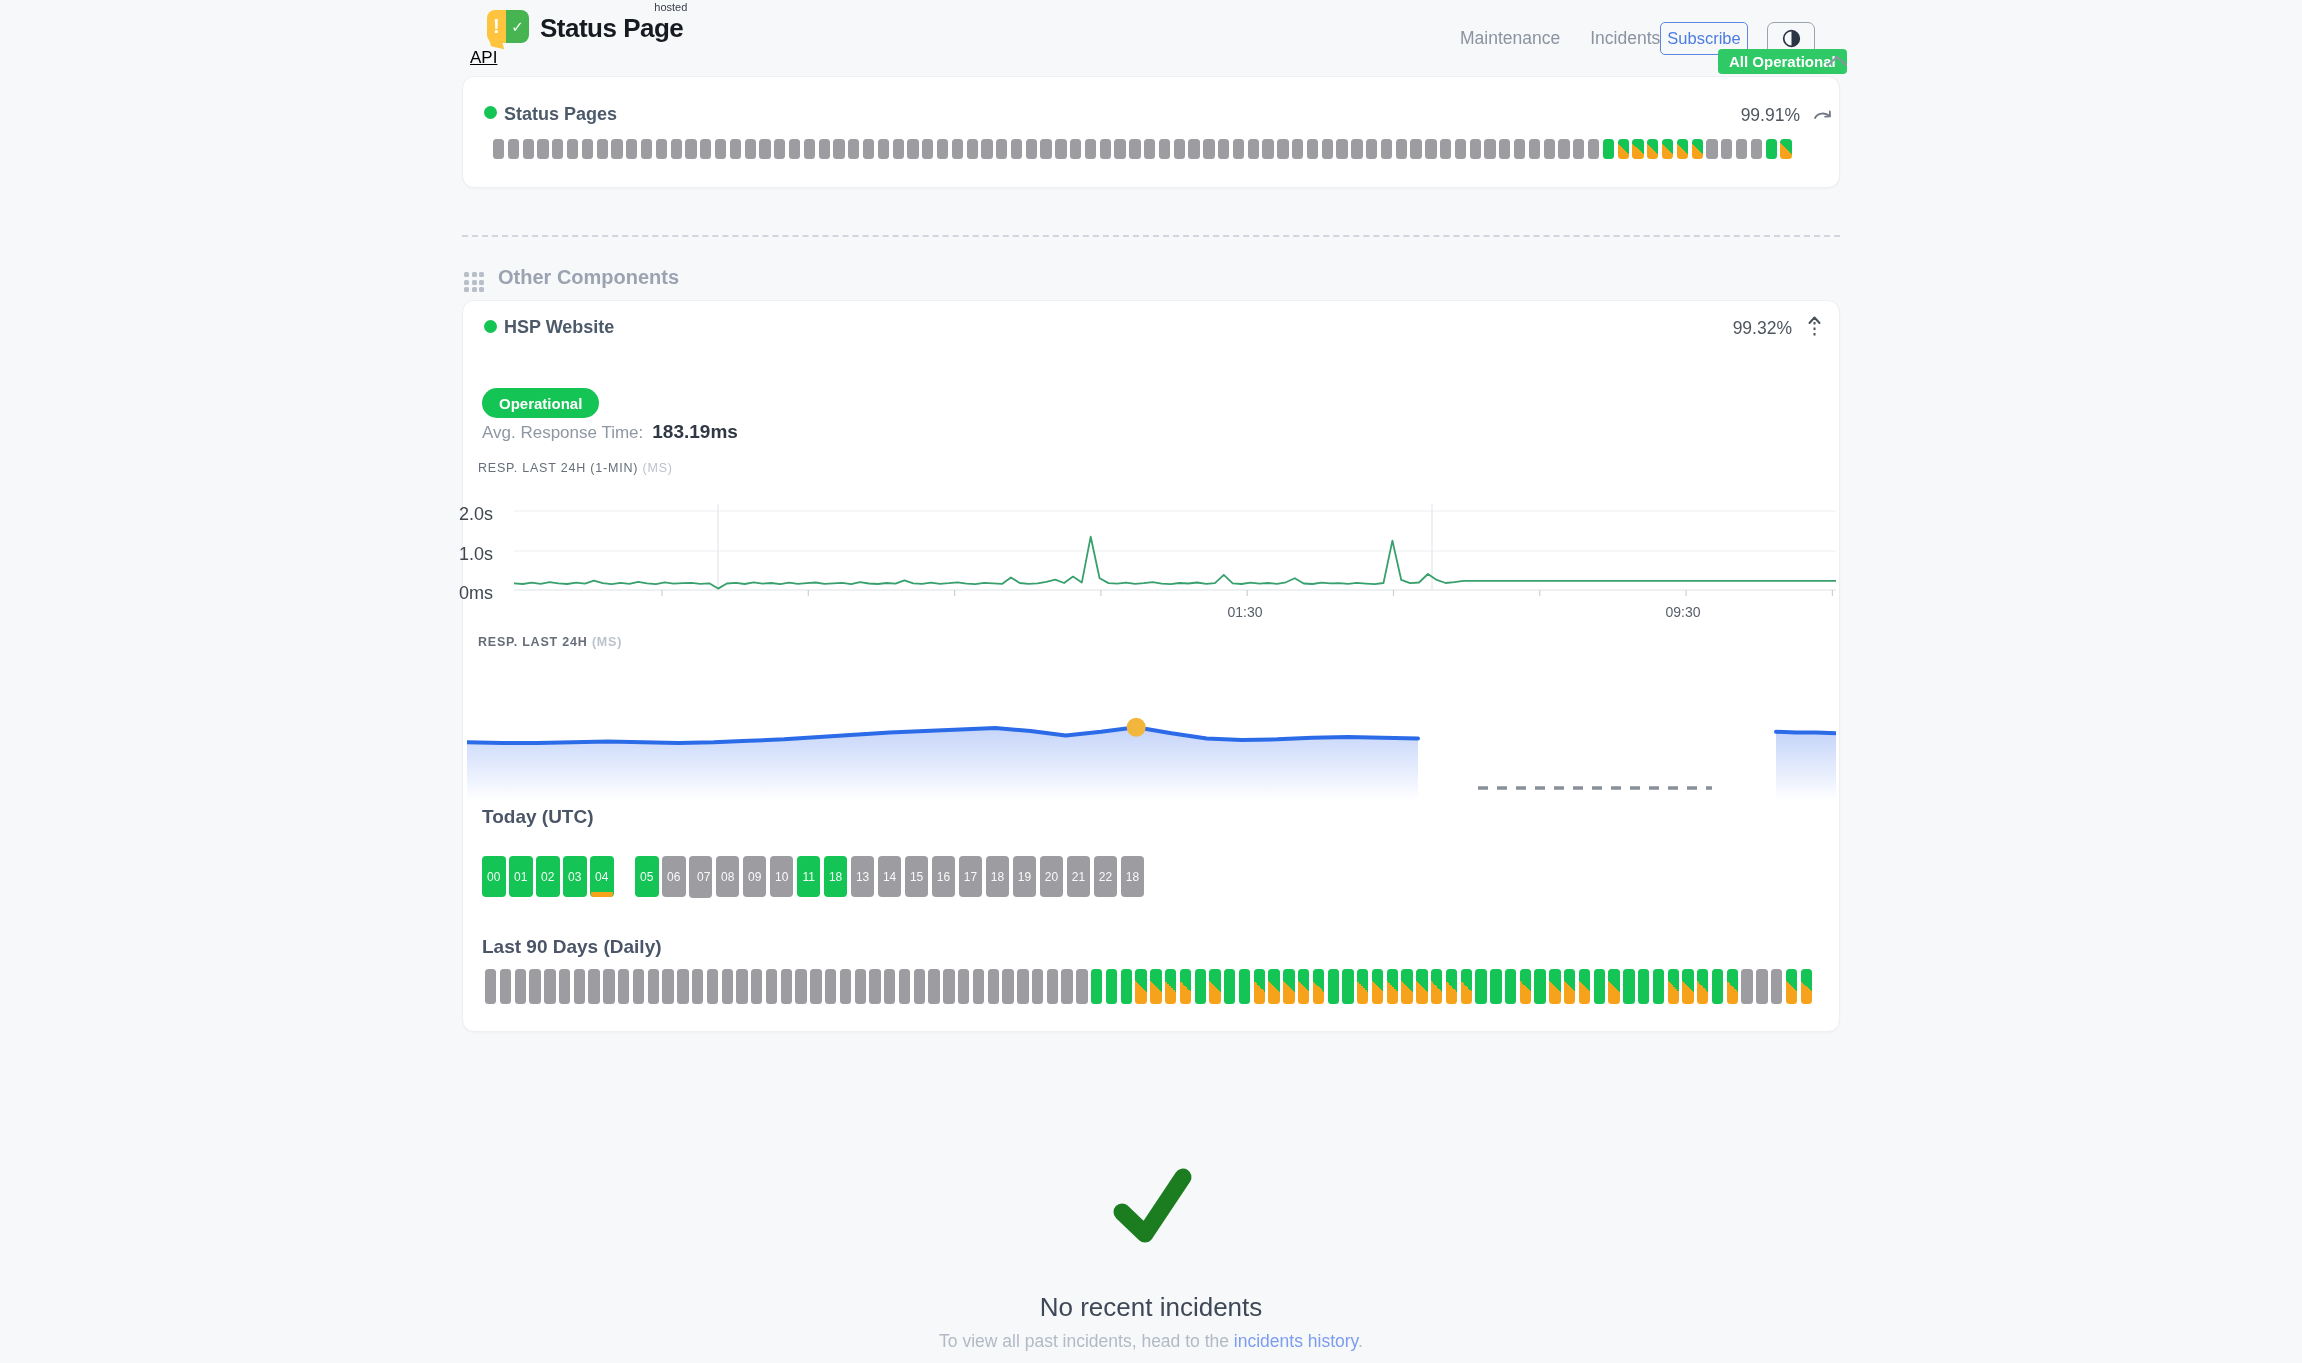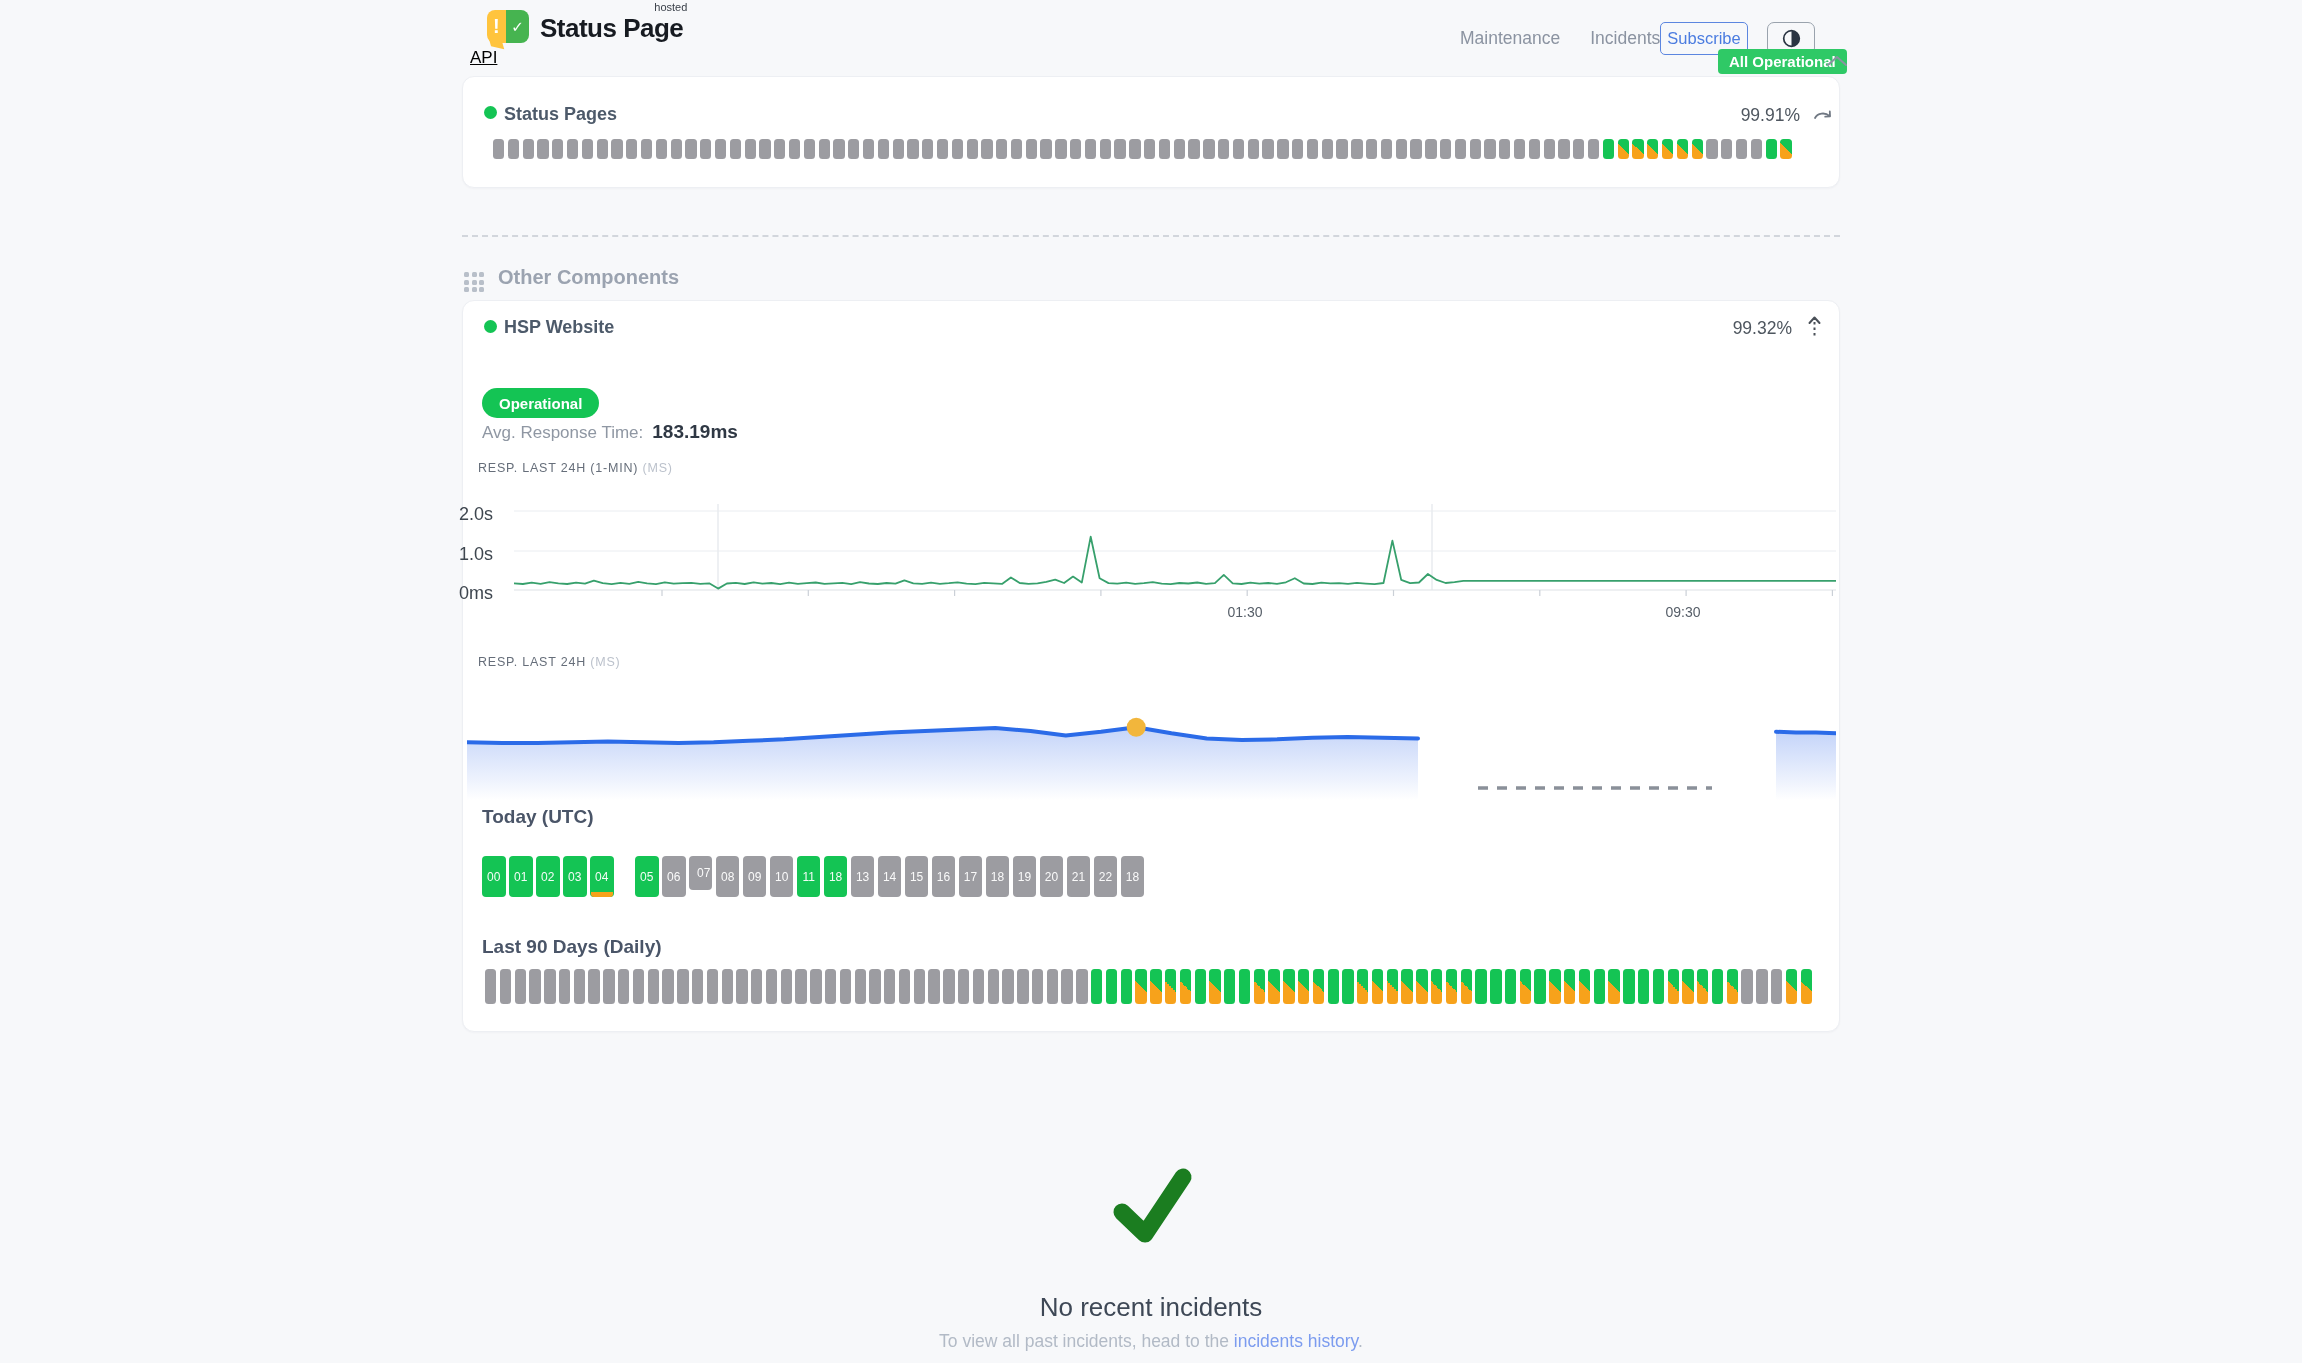--- a/index.html
+++ b/index.html
@@ -273,21 +273,21 @@
       <line x1="733.2" y1="92" x2="733.2" y2="98" stroke="#CBD0D7" stroke-width="1.2"></line>
       <line x1="879.5" y1="92" x2="879.5" y2="98" stroke="#CBD0D7" stroke-width="1.2"></line>
       <line x1="1025.8000000000002" y1="92" x2="1025.8000000000002" y2="98" stroke="#CBD0D7" stroke-width="1.2"></line>
       <line x1="1172.1000000000001" y1="92" x2="1172.1000000000001" y2="98" stroke="#CBD0D7" stroke-width="1.2"></line>
       <line x1="1318.4" y1="92" x2="1318.4" y2="98" stroke="#CBD0D7" stroke-width="1.2"></line>
       <polyline points="0.0,85.4 8.9,86.0 17.7,84.7 26.6,85.8 35.5,84.2 44.4,85.3 53.2,86.0 62.1,84.6 71.0,85.6 79.9,82.7 88.7,85.2 97.6,86.1 106.5,84.8 115.3,85.8 124.2,83.9 133.1,85.4 142.0,86.2 150.8,84.4 159.7,85.7 168.6,85.1 177.4,84.8 186.3,85.9 195.2,85.3 204.1,90.6 212.9,85.5 221.8,84.9 230.7,86.0 239.6,84.3 248.4,85.6 257.3,85.0 266.2,86.1 275.0,84.7 283.9,85.8 292.8,85.2 301.7,84.5 310.5,85.9 319.4,85.4 328.3,84.8 337.2,86.2 346.0,84.1 354.9,85.5 363.8,86.0 372.6,85.0 381.5,85.7 390.4,82.4 399.3,85.3 408.1,85.9 417.0,84.7 425.9,85.8 434.8,85.2 443.6,84.3 452.5,85.7 461.4,86.2 470.2,84.8 479.1,85.4 488.0,85.9 496.9,79.4 505.7,85.0 514.6,85.8 523.5,85.3 532.3,83.9 541.2,81.7 550.1,85.0 559.0,78.6 567.8,84.6 576.7,38.7 585.6,80.3 594.5,85.1 603.3,85.6 612.2,84.7 621.1,85.8 629.9,85.2 638.8,84.2 647.7,85.6 656.6,86.2 665.4,85.0 674.3,85.5 683.2,84.5 692.1,85.9 700.9,85.2 709.8,76.9 718.7,85.4 727.5,86.0 736.4,84.7 745.3,85.6 754.2,85.0 763.0,85.8 771.9,84.3 780.8,80.2 789.7,85.5 798.5,86.0 807.4,84.6 816.3,85.3 825.1,85.1 834.0,85.8 842.9,84.8 851.8,85.6 860.6,86.2 869.5,85.0 878.4,42.6 887.2,81.8 896.1,85.1 905.0,84.5 913.9,76.0 922.7,81.9 931.6,85.0 940.5,84.1 949.4,82.9 958.2,82.9 967.1,82.9 976.0,82.9 984.8,82.9 993.7,82.9 1002.6,82.9 1011.5,82.9 1020.3,82.9 1029.2,82.9 1038.1,82.9 1047.0,82.9 1055.8,82.9 1064.7,82.9 1073.6,82.9 1082.4,82.9 1091.3,82.9 1100.2,82.9 1109.1,82.9 1117.9,82.9 1126.8,82.9 1135.7,82.9 1144.6,82.9 1153.4,82.9 1162.3,82.9 1171.2,82.9 1180.0,82.9 1188.9,82.9 1197.8,82.9 1206.7,82.9 1215.5,82.9 1224.4,82.9 1233.3,82.9 1242.1,82.9 1251.0,82.9 1259.9,82.9 1268.8,82.9 1277.6,82.9 1286.5,82.9 1295.4,82.9 1304.3,82.9 1313.1,82.9 1322.0,82.9" fill="none" stroke="#37A06C" stroke-width="1.8" stroke-linejoin="round" stroke-linecap="round"></polyline>
     </svg>
   <div class="abs xlab" style="left:1215px;top:604px;">01:30</div>
   <div class="abs xlab" style="left:1653px;top:604px;">09:30</div>
 
-  <div class="abs resp-label" style="left:478px;top:655px;">
+  <div class="abs resp-label" style="left:478px;top:635px;font-weight:bold;">
     <span>RESP. LAST 24H</span> <span class="unit">(MS)</span>
   </div>
   <svg class="abs" id="chartOv" style="left:467px;top:688px;" width="1369" height="114" viewBox="0 0 1369 114">
     <defs>
       <linearGradient id="bluegrad" x1="0" y1="0" x2="0" y2="1">
         <stop offset="0" stop-color="#3B70EB" stop-opacity="0.30"></stop>
         <stop offset="0.75" stop-color="#3B70EB" stop-opacity="0.08"></stop>
         <stop offset="1" stop-color="#3B70EB" stop-opacity="0"></stop>
       </linearGradient>
     </defs>
@@ -301,21 +301,21 @@
 
   <div class="abs h2-slate" style="left:482px;top:806px;">Today (UTC)</div>
   <div class="abs strip" id="today-strip" style="left:482px;top:856px;gap:3.4px;">
       <div class="hr-blk hr-up" style="width: 23.6px; height: 41px;">00</div>
       <div class="hr-blk hr-up" style="width: 23.6px; height: 41px;">01</div>
       <div class="hr-blk hr-up" style="width: 23.6px; height: 41px;">02</div>
       <div class="hr-blk hr-up" style="width: 23.6px; height: 41px;">03</div>
       <div class="hr-blk hr-up" style="width: 23.6px; height: 41px;">04<div class="hr-partial-bar"></div></div>
       <div class="hr-blk hr-up" style="width: 23.6px; height: 41px; margin-left: 18px;">05</div>
       <div class="hr-blk hr-idle" style="width: 23.6px; height: 41px;">06</div>
-      <div class="hr-blk hr-idle" style="width: 23.6px; height: 34px; padding-left: 6px;">07</div>
+      <div class="hr-blk hr-idle" style="width: 23.6px; height: 42px; padding-left: 6px;">07</div>
       <div class="hr-blk hr-idle" style="width: 23.6px; height: 41px;">08</div>
       <div class="hr-blk hr-idle" style="width: 23.6px; height: 41px;">09</div>
       <div class="hr-blk hr-idle" style="width: 23.6px; height: 41px;">10</div>
       <div class="hr-blk hr-up" style="width: 23.6px; height: 41px;">11</div>
       <div class="hr-blk hr-up" style="width: 23.6px; height: 41px;">18</div>
       <div class="hr-blk hr-idle" style="width: 23.6px; height: 41px;">13</div>
       <div class="hr-blk hr-idle" style="width: 23.6px; height: 41px;">14</div>
       <div class="hr-blk hr-idle" style="width: 23.6px; height: 41px;">15</div>
       <div class="hr-blk hr-idle" style="width: 23.6px; height: 41px;">16</div>
       <div class="hr-blk hr-idle" style="width: 23.6px; height: 41px;">17</div>

